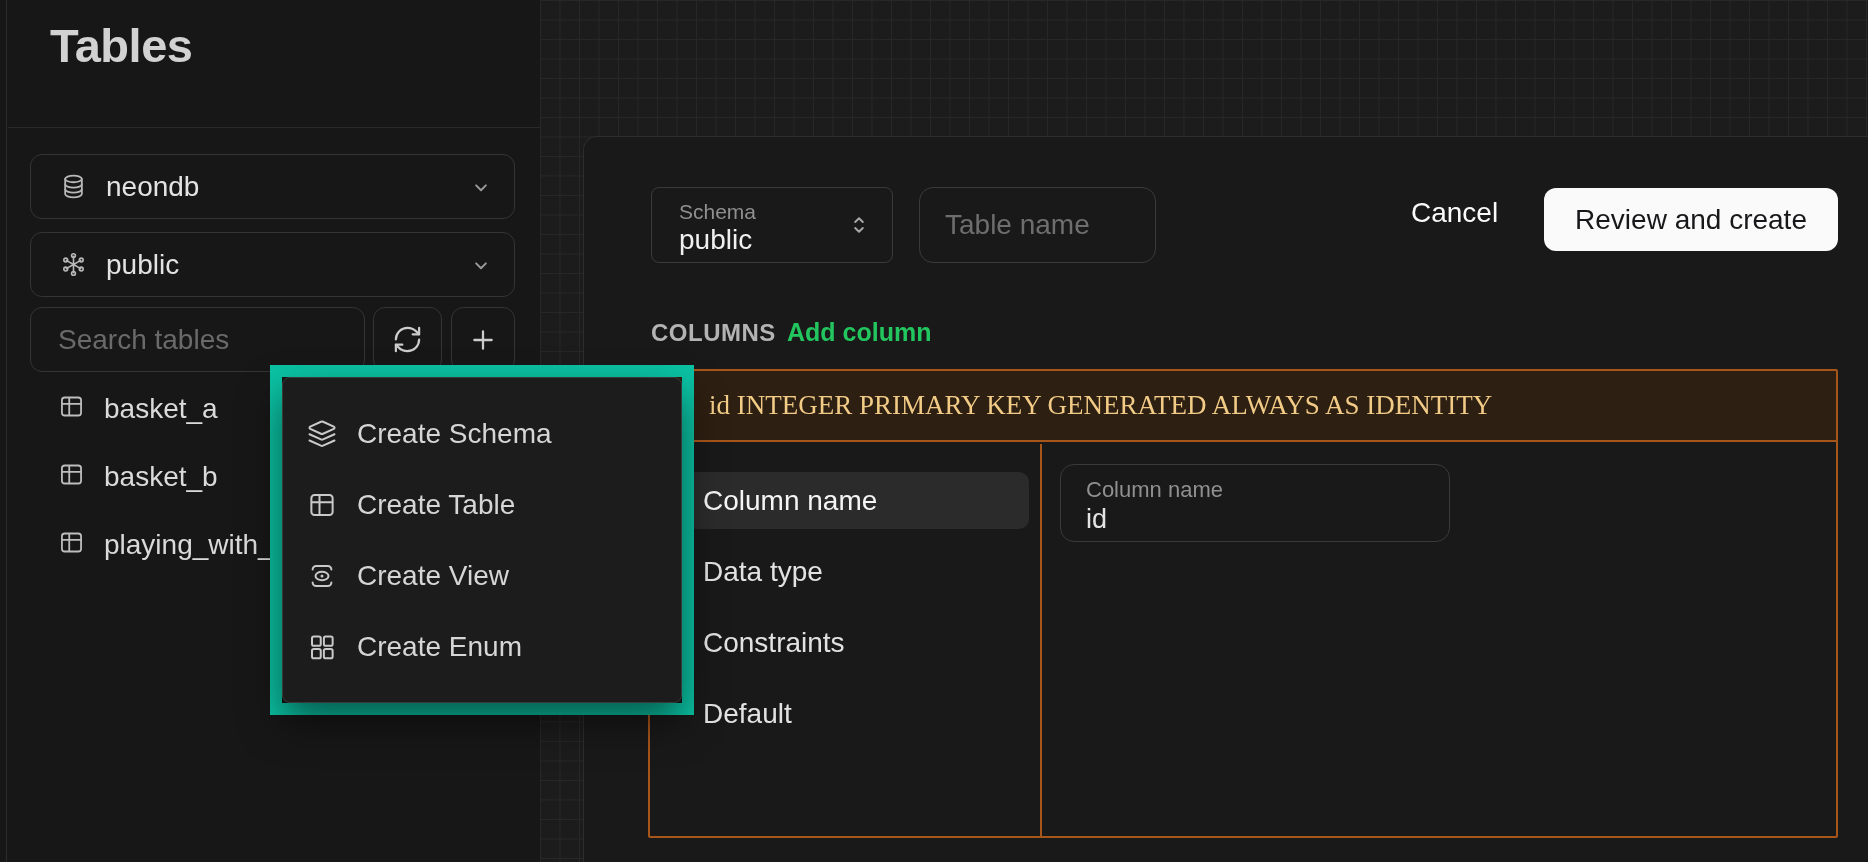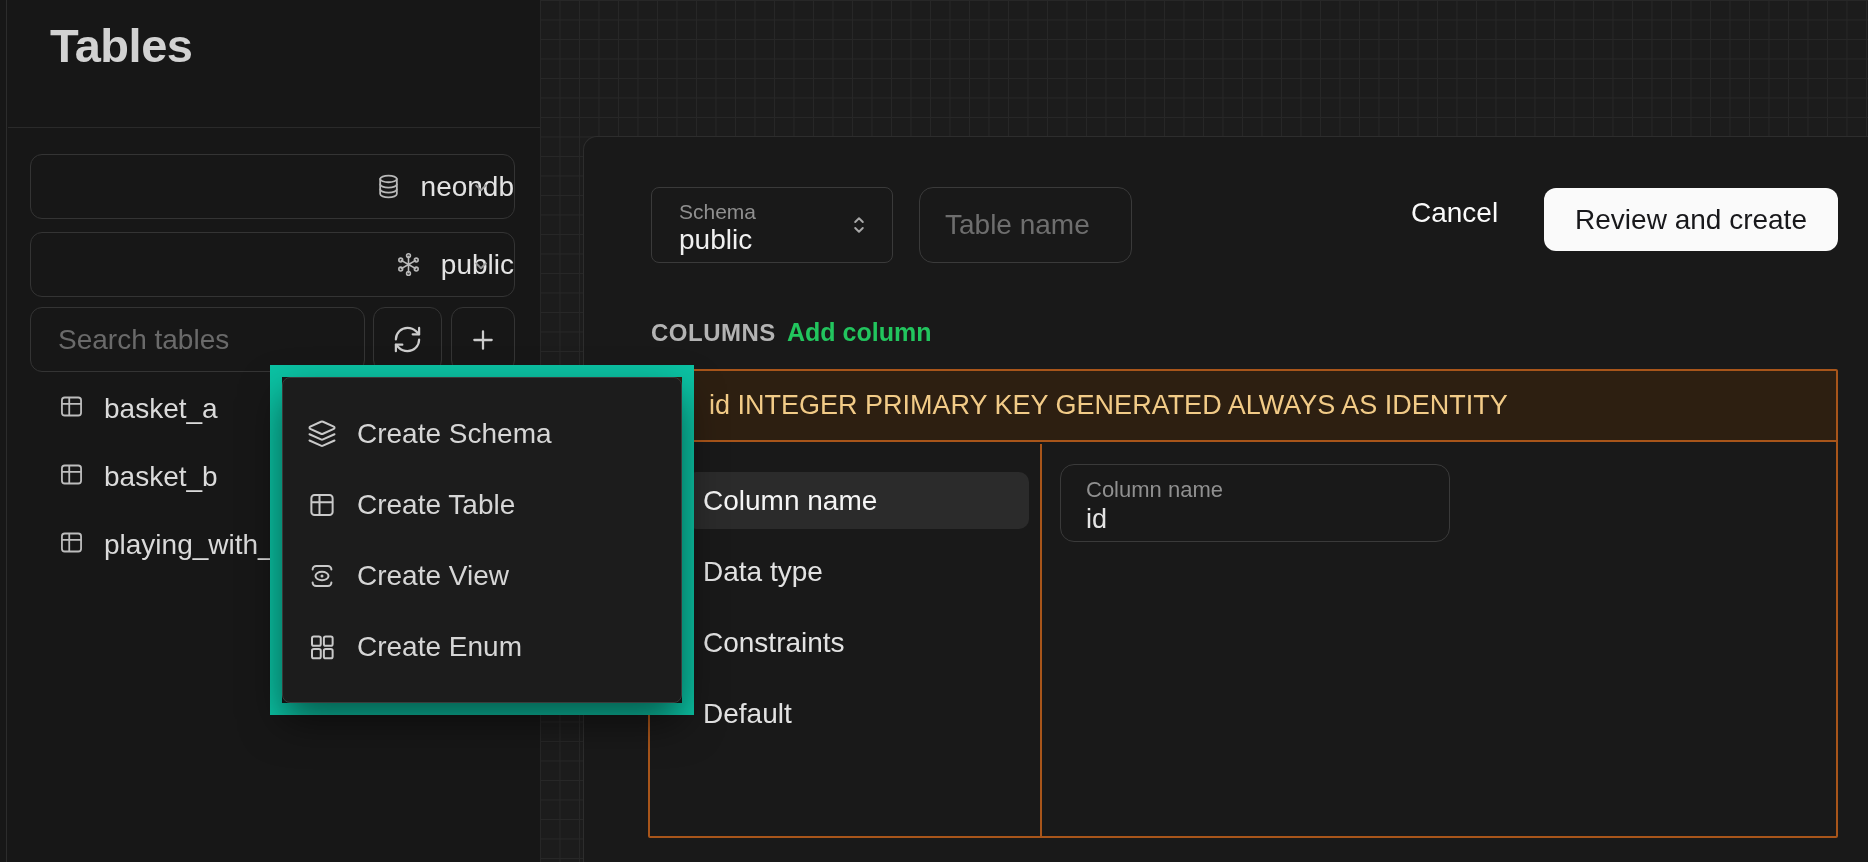--- a/index.html
+++ b/index.html
@@ -14,21 +14,21 @@
       linear-gradient(90deg, #272727 1px, transparent 1px);
     background-size:19.5px 19.5px; }
 
   
   .sidebar { position:absolute; left:0; top:0; width:540px; height:862px; background:#171717; }
   .sidebar::before { content:""; position:absolute; left:6px; top:0; bottom:0; width:1px; background:#2c2c2c; }
   .sb-title { position:absolute; left:50px; top:18px; font-size:47px; font-weight:700; color:#d2d2d2; letter-spacing:-0.5px; }
   .sb-divider { position:absolute; left:8px; right:0; top:127px; height:1px; background:#2a2a2a; }
 
   .sb-select { position:absolute; left:30px; width:485px; height:65px; border:1px solid #343434;
-    border-radius:12px; display:flex; align-items:center; padding-left:29px; gap:19px; cursor:pointer;justify-content:flex-end; }
+    border-radius:12px; display:flex; align-items:center; padding-left:29px; gap:19px; cursor:pointer; }
   .sb-select .lbl { font-size:28px; color:#e3e3e3; }
   .sb-select .chev { position:absolute; right:20px; top:50%; transform:translateY(-50%); }
   #db-select { top:154px; } #schema-select { top:232px; }
 
   .search-box { position:absolute; left:30px; top:307px; width:335px; height:65px; border:1px solid #343434;
     border-radius:12px; display:flex; align-items:center; padding-left:27px; }
   .search-box .ph { font-size:28px; color:#6a6a6a; }
   .icon-btn { position:absolute; top:307px; height:65px; border:1px solid #343434; border-radius:12px;
     background:transparent; display:flex; align-items:center; justify-content:center; color:#cccccc; cursor:pointer; }
   #refresh-btn { left:373px; width:69px; } #add-btn { left:451px; width:64px; }
@@ -43,38 +43,38 @@
   
   .panel { position:absolute; left:583px; top:136px; width:1285px; height:726px; background:#191919;
     border-top:1px solid #2d2d2d; border-left:1px solid #2d2d2d; border-top-left-radius:14px; }
 
   .schema-field { position:absolute; left:67px; top:50px; width:242px; height:76px; border:1px solid #3a3a3a;
     border-radius:8px; padding:11px 0 0 27px; cursor:pointer; }
   .schema-field .flabel { font-size:21px; color:#8f8f8f; line-height:25px; }
   .schema-field .fvalue { font-size:28px; color:#f0f0f0; line-height:32px; }
   .schema-field .updown { position:absolute; right:20px; top:50%; transform:translateY(-50%); color:#a8a8a8; }
 
-  .tname-field { position:absolute; left:335px; top:50px; width:213px; height:76px; border:1px solid #3a3a3a;
+  .tname-field { position:absolute; left:335px; top:50px; width:237px; height:76px; border:1px solid #3a3a3a;
     border-radius:14px; display:flex; align-items:center; padding-left:25px; }
   .tname-field .ph { font-size:28px; color:#6e6e6e; }
 
   .cancel-btn { position:absolute; left:800px; top:48px; height:56px; padding:0 27px; background:transparent;
     border:none; color:#fafafa; font-size:28px; font-weight:500; font-family:inherit; cursor:pointer; }
   .review-btn { position:absolute; left:960px; top:51px; width:294px; height:63px; background:#fafafa;
     border:none; border-radius:12px; color:#18181b; font-size:28px; font-weight:500; font-family:inherit; cursor:pointer; }
 
   .columns-head { position:absolute; left:67px; top:182px; font-size:24px; font-weight:700;
     color:#b3b3b3; letter-spacing:0.5px; }
   .add-column { position:absolute; left:203px; top:181px; font-size:25px; font-weight:700; color:#22c55e; cursor:pointer; }
 
   
   .card { position:absolute; left:64px; top:232px; width:1190px; height:469px; border:2px solid #a8551a; border-radius:2px; }
   .card-header { position:absolute; left:0; right:0; top:0; height:71px; background:#2d1f11;
     border-bottom:2px solid #a8551a; display:flex; align-items:center; }
-  .card-sql { margin-left:59px; font-family:Liberation Sans, sans-serif; font-size:27px; color:#f2cb87; white-space:nowrap; }
+  .card-sql { margin-left:59px; font-family:Liberation Serif, serif; font-size:27px; color:#f2cb87; white-space:nowrap; }
   .card-body { position:absolute; left:0; right:0; top:73px; bottom:0; display:flex; }
   .tab-col { width:392px; border-right:2px solid #a8551a; padding:28px 0 0 36px;
     display:flex; flex-direction:column; gap:14px; }
   .tab { width:343px; height:57px; border-radius:10px; display:flex; align-items:center;
     padding-left:17px; font-size:28px; color:#e2e2e2; cursor:pointer; }
   .tab.active { background:#2b2b2b; color:#f5f5f5; }
   .tab-content { position:relative; flex:1; }
   .colname-field { position:absolute; left:18px; top:20px; width:390px; height:78px; border:1px solid #3a3a3a;
     border-radius:14px; padding:12px 0 0 25px; }
   .colname-field .flabel { font-size:22px; color:#909090; line-height:26px; }

